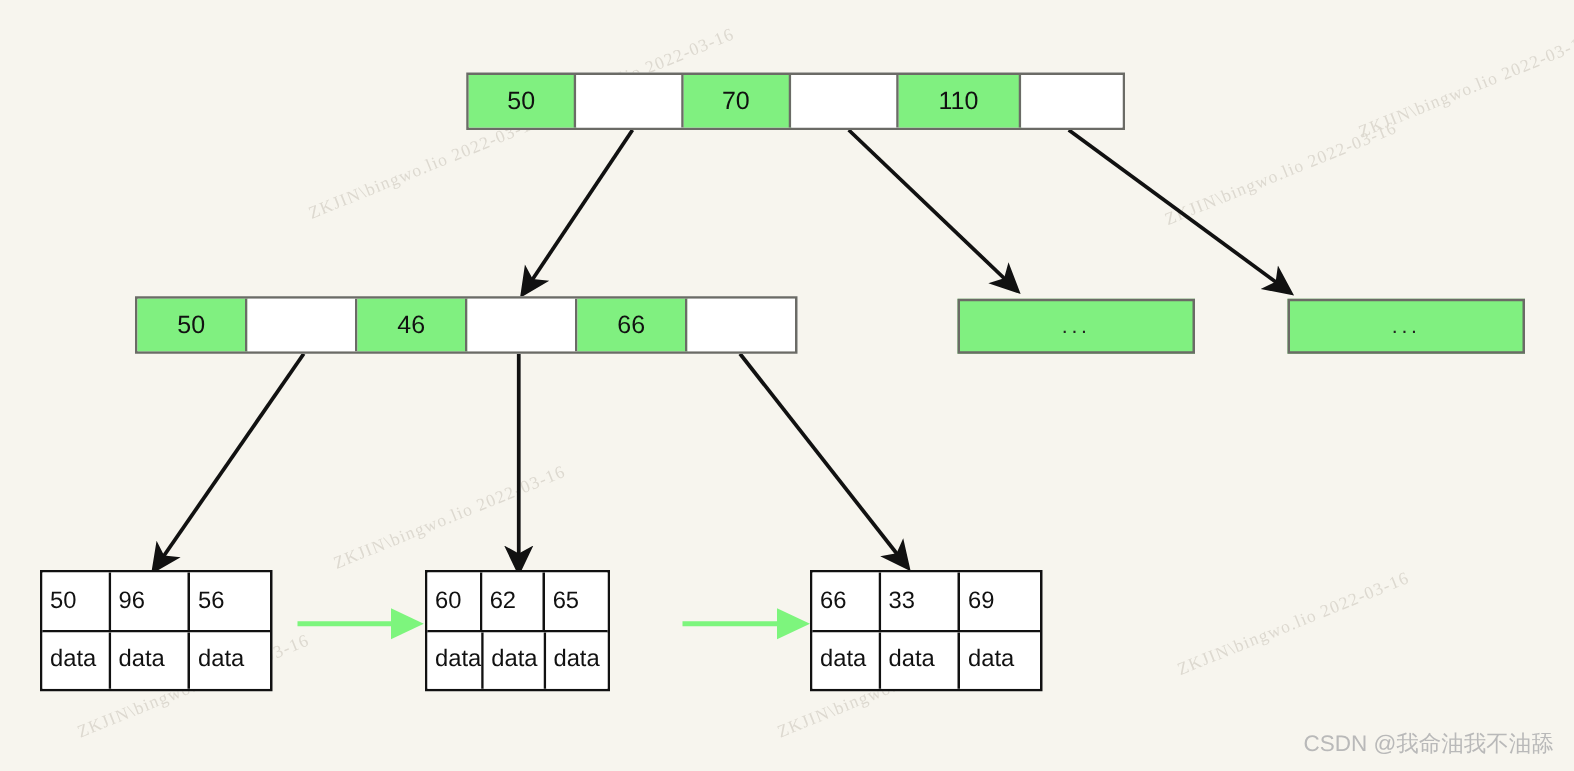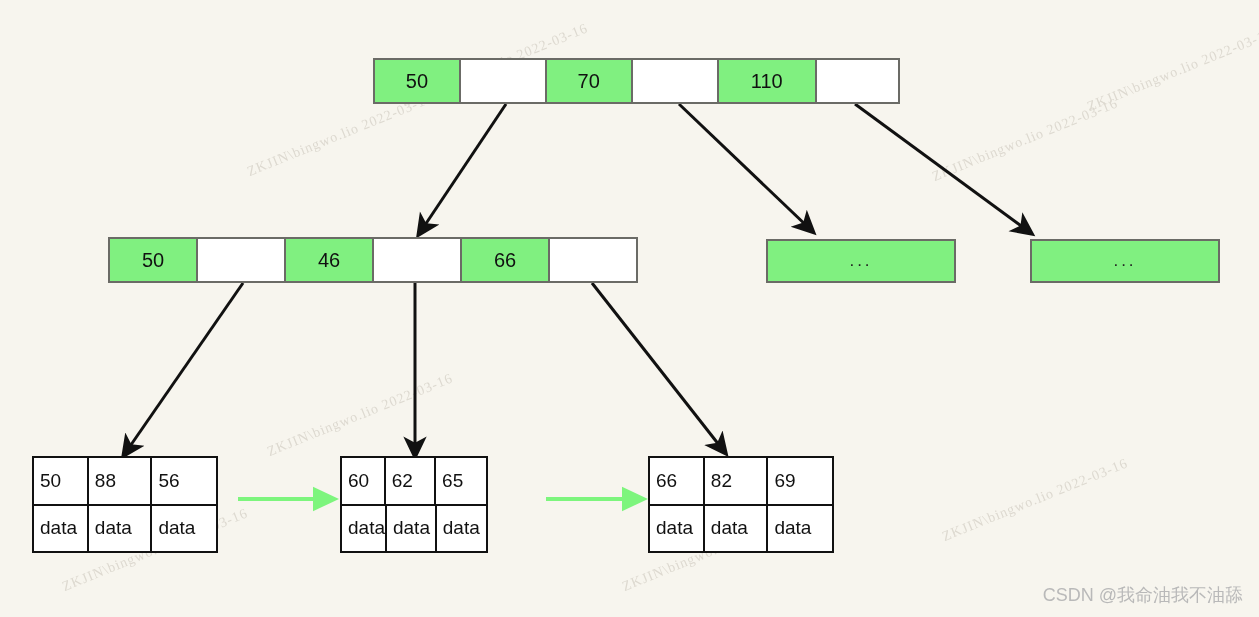--- a/index.html
+++ b/index.html
@@ -194,21 +194,21 @@
     <div class="cell key" style="width:88px;">66</div>
     <div class="cell ptr" style="width:86px;"></div>
   </div>
 
   <div class="ellipsis-node" style="left:766px; top:239px; width:190px; height:44px;">...</div>
   <div class="ellipsis-node" style="left:1030px; top:239px; width:190px; height:44px;">...</div>
 
   <div class="leaf" style="left:32px; top:456px; width:186px; height:97px;">
     <div class="leaf-row top">
       <div class="leaf-cell w1">50</div>
-      <div class="leaf-cell w2">88</div>
+      <div class="leaf-cell w2">96</div>
       <div class="leaf-cell w3">56</div>
     </div>
     <div class="leaf-row">
       <div class="leaf-cell w1">data</div>
       <div class="leaf-cell w2">data</div>
       <div class="leaf-cell w3">data</div>
     </div>
   </div>
 
   <div class="leaf" style="left:340px; top:456px; width:148px; height:97px;">
@@ -220,21 +220,21 @@
     <div class="leaf-row">
       <div class="leaf-cell w1">data</div>
       <div class="leaf-cell w2">data</div>
       <div class="leaf-cell w3">data</div>
     </div>
   </div>
 
   <div class="leaf" style="left:648px; top:456px; width:186px; height:97px;">
     <div class="leaf-row top">
       <div class="leaf-cell w1">66</div>
-      <div class="leaf-cell w2">82</div>
+      <div class="leaf-cell w2">33</div>
       <div class="leaf-cell w3">69</div>
     </div>
     <div class="leaf-row">
       <div class="leaf-cell w1">data</div>
       <div class="leaf-cell w2">data</div>
       <div class="leaf-cell w3">data</div>
     </div>
   </div>
 
   <div id="footer">CSDN @我命油我不油舔</div>

